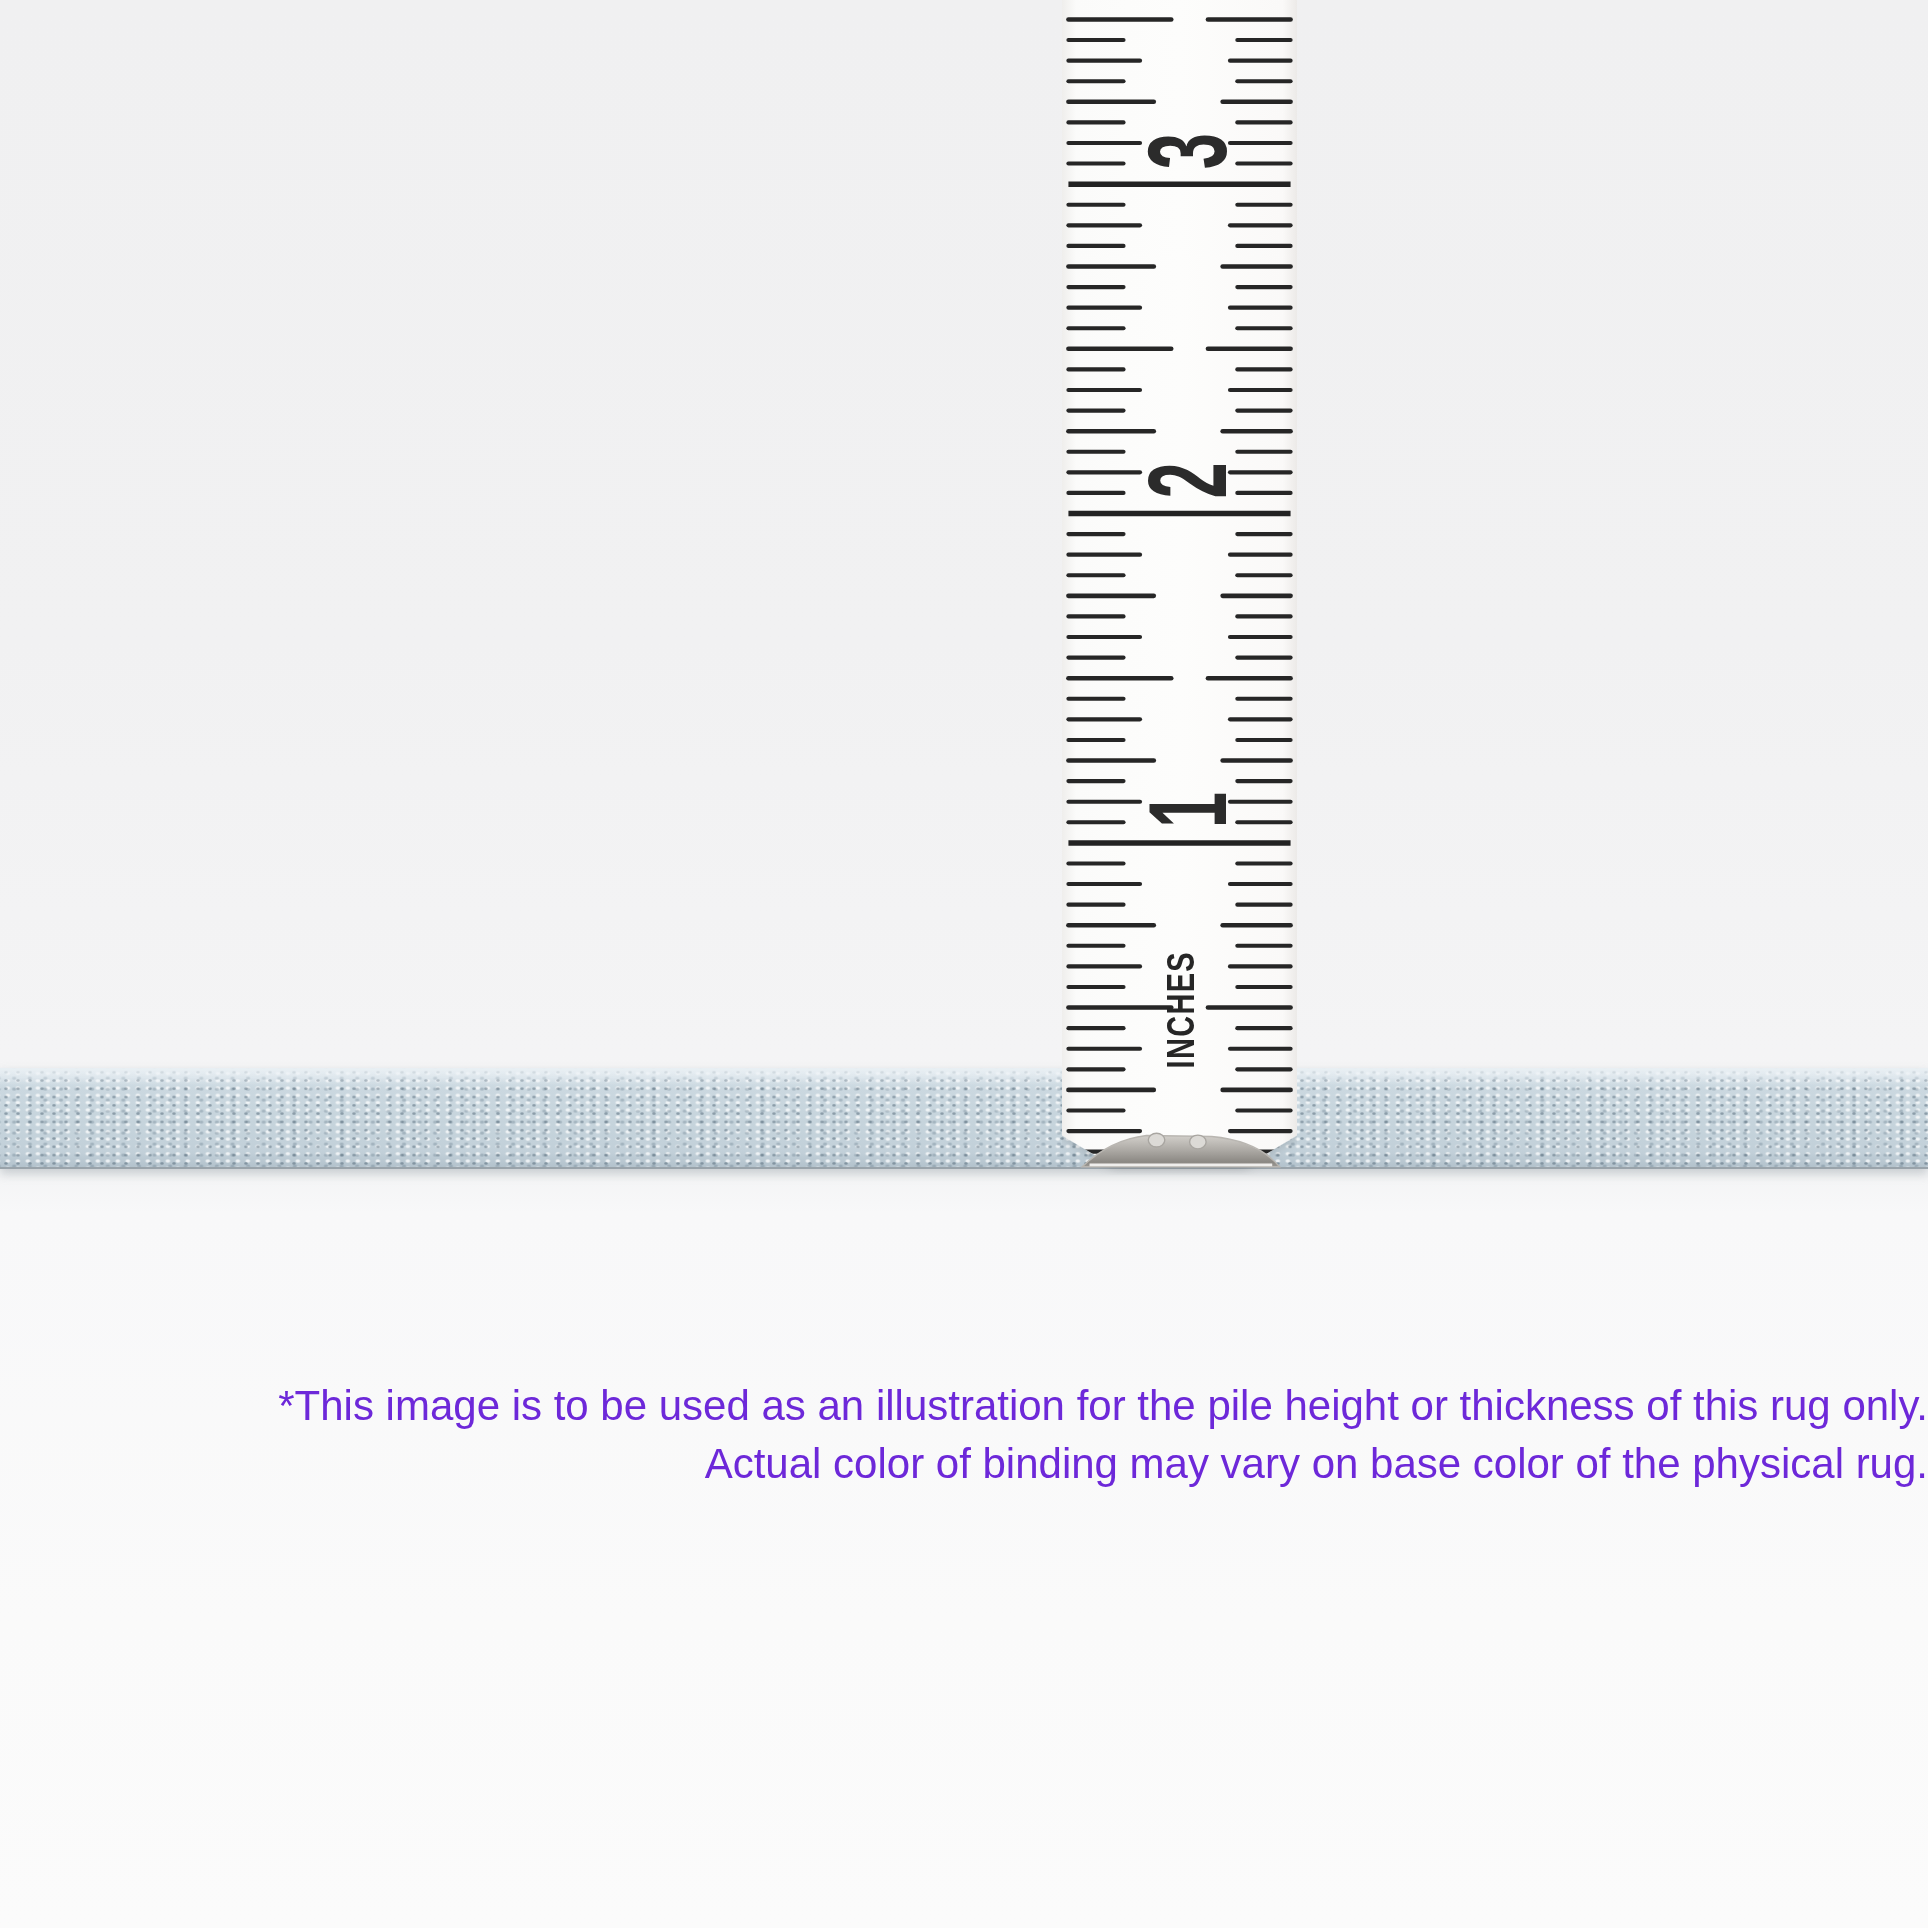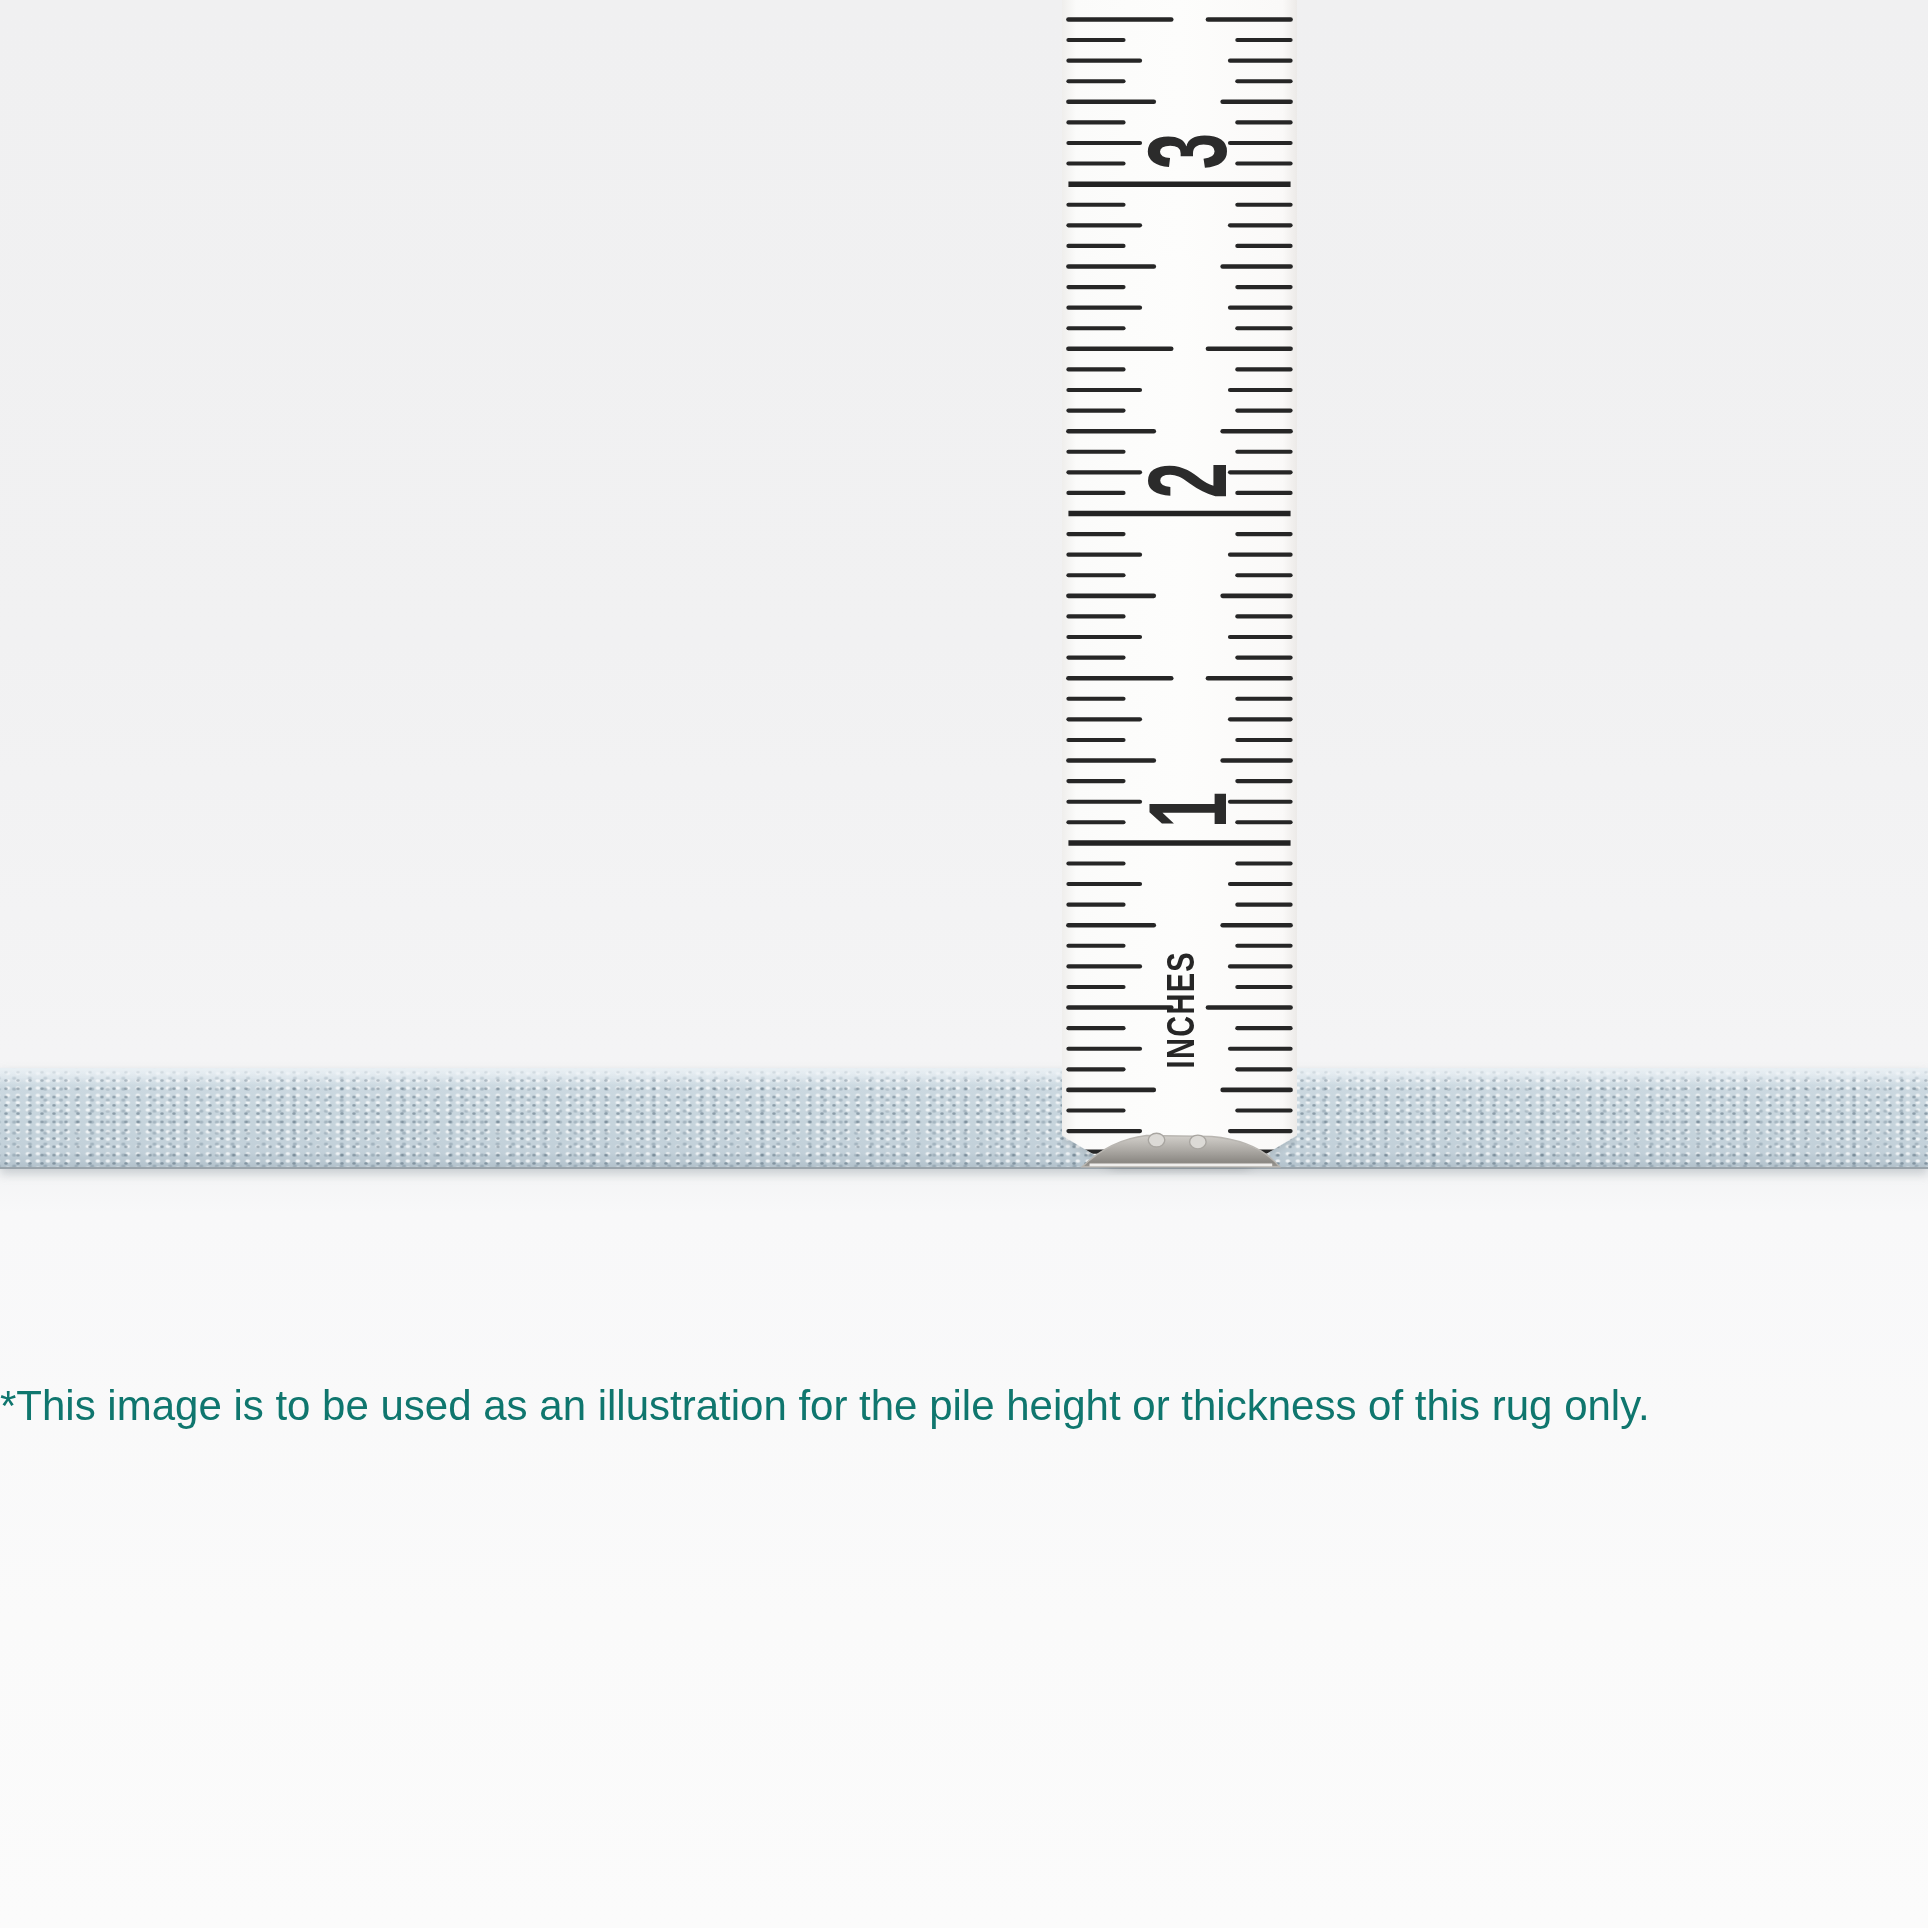--- a/index.html
+++ b/index.html
@@ -39,21 +39,21 @@
   .ruler-number{
     font-family:"Liberation Sans", sans-serif;
     font-weight:bold; fill:#2b2b2b;
   }
   .unit-label{
     font-family:"Liberation Sans", sans-serif;
     font-weight:bold; fill:#262626; letter-spacing:2px;
   }
   .disclaimer{
     position:absolute;left:0;top:1377px;width:100%;
-    text-align:left;color:#0f766e;
+    text-align:right;color:#6d28d9;
     font-size:42px;line-height:58px;font-weight:normal;
   }
   .disclaimer p{margin:0;}
 </style>
 </head>
 <body>
 
 <div class="scene">
 
   <div class="wall"></div>
@@ -206,16 +206,17 @@
     <text class="unit-label" transform="translate(129 1100) rotate(-90) scale(0.75 1)" font-size="42" text-anchor="middle" dominant-baseline="central">INCHES</text>
 
     <path d="M 22 1271 C 42 1252 66 1240 92 1237 L 163 1238 C 196 1241 222 1253 237 1271 Z" fill="url(#metalGrad)" stroke="#b9b6b1" stroke-width="1.5"></path>
     <line x1="30" y1="1269" x2="229" y2="1269" stroke="#efeeec" stroke-width="3"></line>
     <ellipse cx="103" cy="1242" rx="9" ry="7.5" fill="#dcdad6" stroke="#a9a6a1" stroke-width="1.5"></ellipse>
     <ellipse cx="148" cy="1244" rx="9" ry="7.5" fill="#dcdad6" stroke="#a9a6a1" stroke-width="1.5"></ellipse>
   </svg>
 
   <div class="disclaimer">
     <p>*This image is to be used as an illustration for the pile height or thickness of this rug only.</p>
+    <p>Actual color of binding may vary on base color of the physical rug.</p>
   </div>
 
 </div>
 
 
 </body></html>

